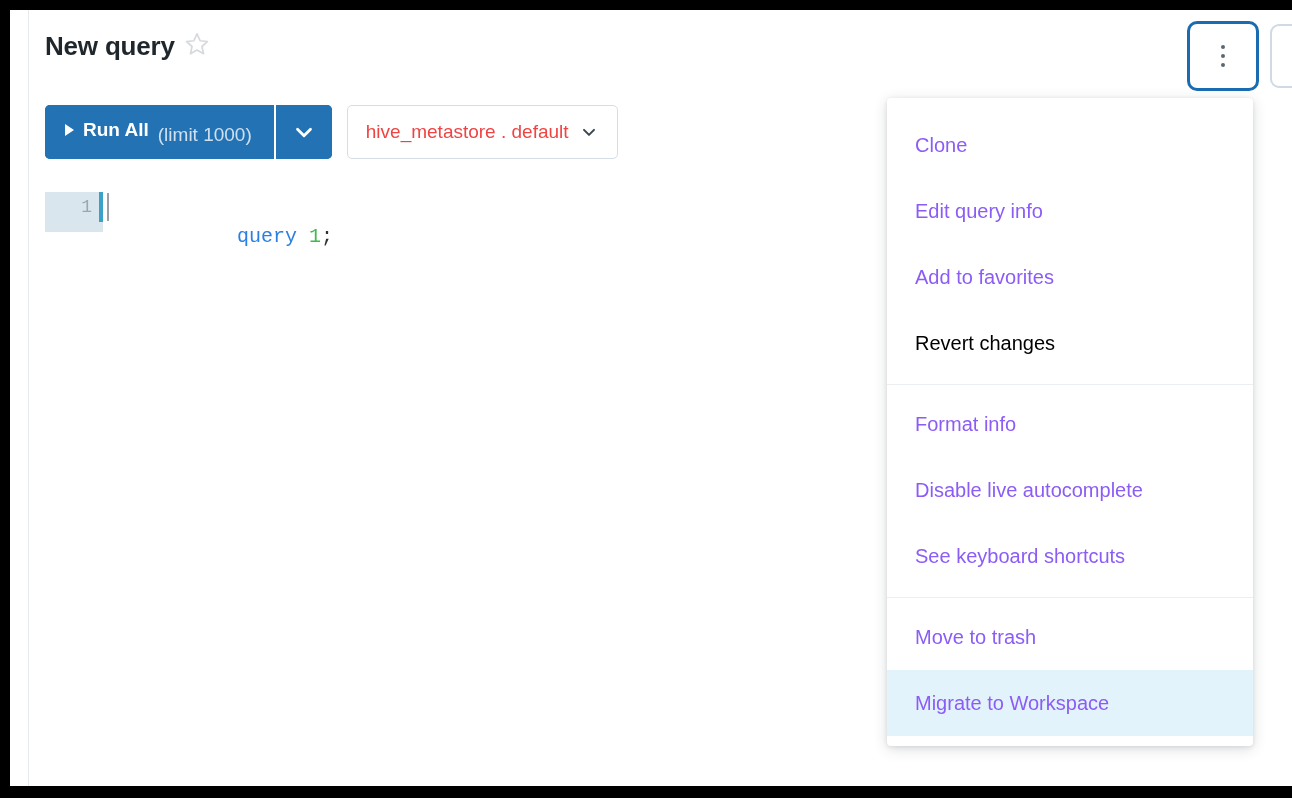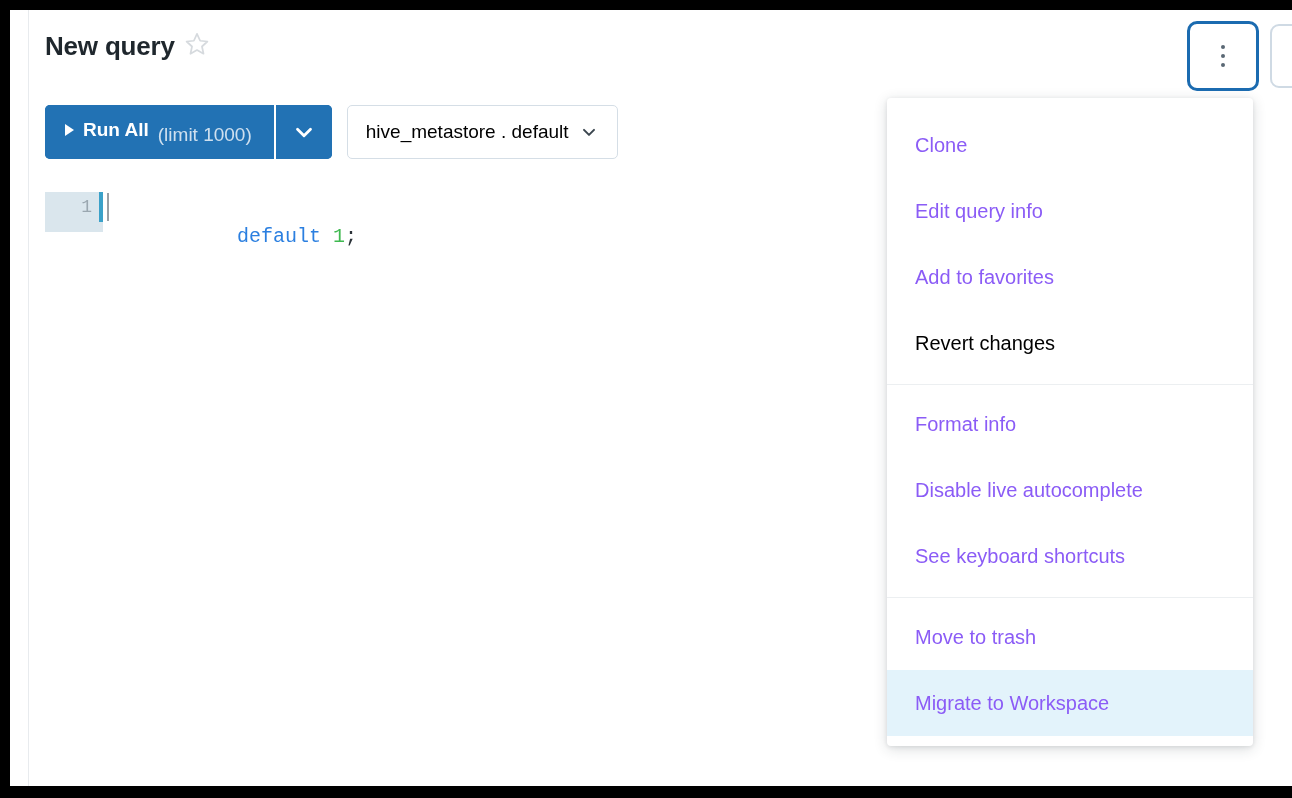--- a/index.html
+++ b/index.html
@@ -124,21 +124,21 @@
     height: 54px;
     padding: 0 18px;
     border: 1px solid #d5dee6;
     border-radius: 5px;
     background: #ffffff;
     color: #3b464f;
     font-size: 19px;
     white-space: nowrap;
     cursor: pointer;
   }
-  #catalog-text { color: #000000; }
+  #catalog-text { color: #ef4444; }
 
   
   #code-area {
     position: absolute;
     left: 16px;
     top: 182px;
     right: 0;
     height: 40px;
     display: flex;
     align-items: stretch;
@@ -295,21 +295,21 @@
           <svg width="20" height="20" viewBox="0 0 24 24" fill="none" stroke="#3b464f" stroke-width="2.4" stroke-linecap="round" stroke-linejoin="round">
             <polyline points="6,9.5 12,15.5 18,9.5"></polyline>
           </svg>
         </div>
 
       </div>
 
       <div id="code-area">
         <div id="gutter">1</div>
         <div id="code-line">
-          <span id="caret"></span><span class="tok-kw">default</span><span> </span><span class="tok-num">1</span><span class="tok-pun">;</span>
+          <span id="caret"></span><span class="tok-kw">query</span><span> </span><span class="tok-num">1</span><span class="tok-pun">;</span>
         </div>
       </div>
 
     </div>
 
     <div id="edge-button"></div>
 
     <div id="kebab-button">
       <span id="kebab-dots">
         <i></i>

